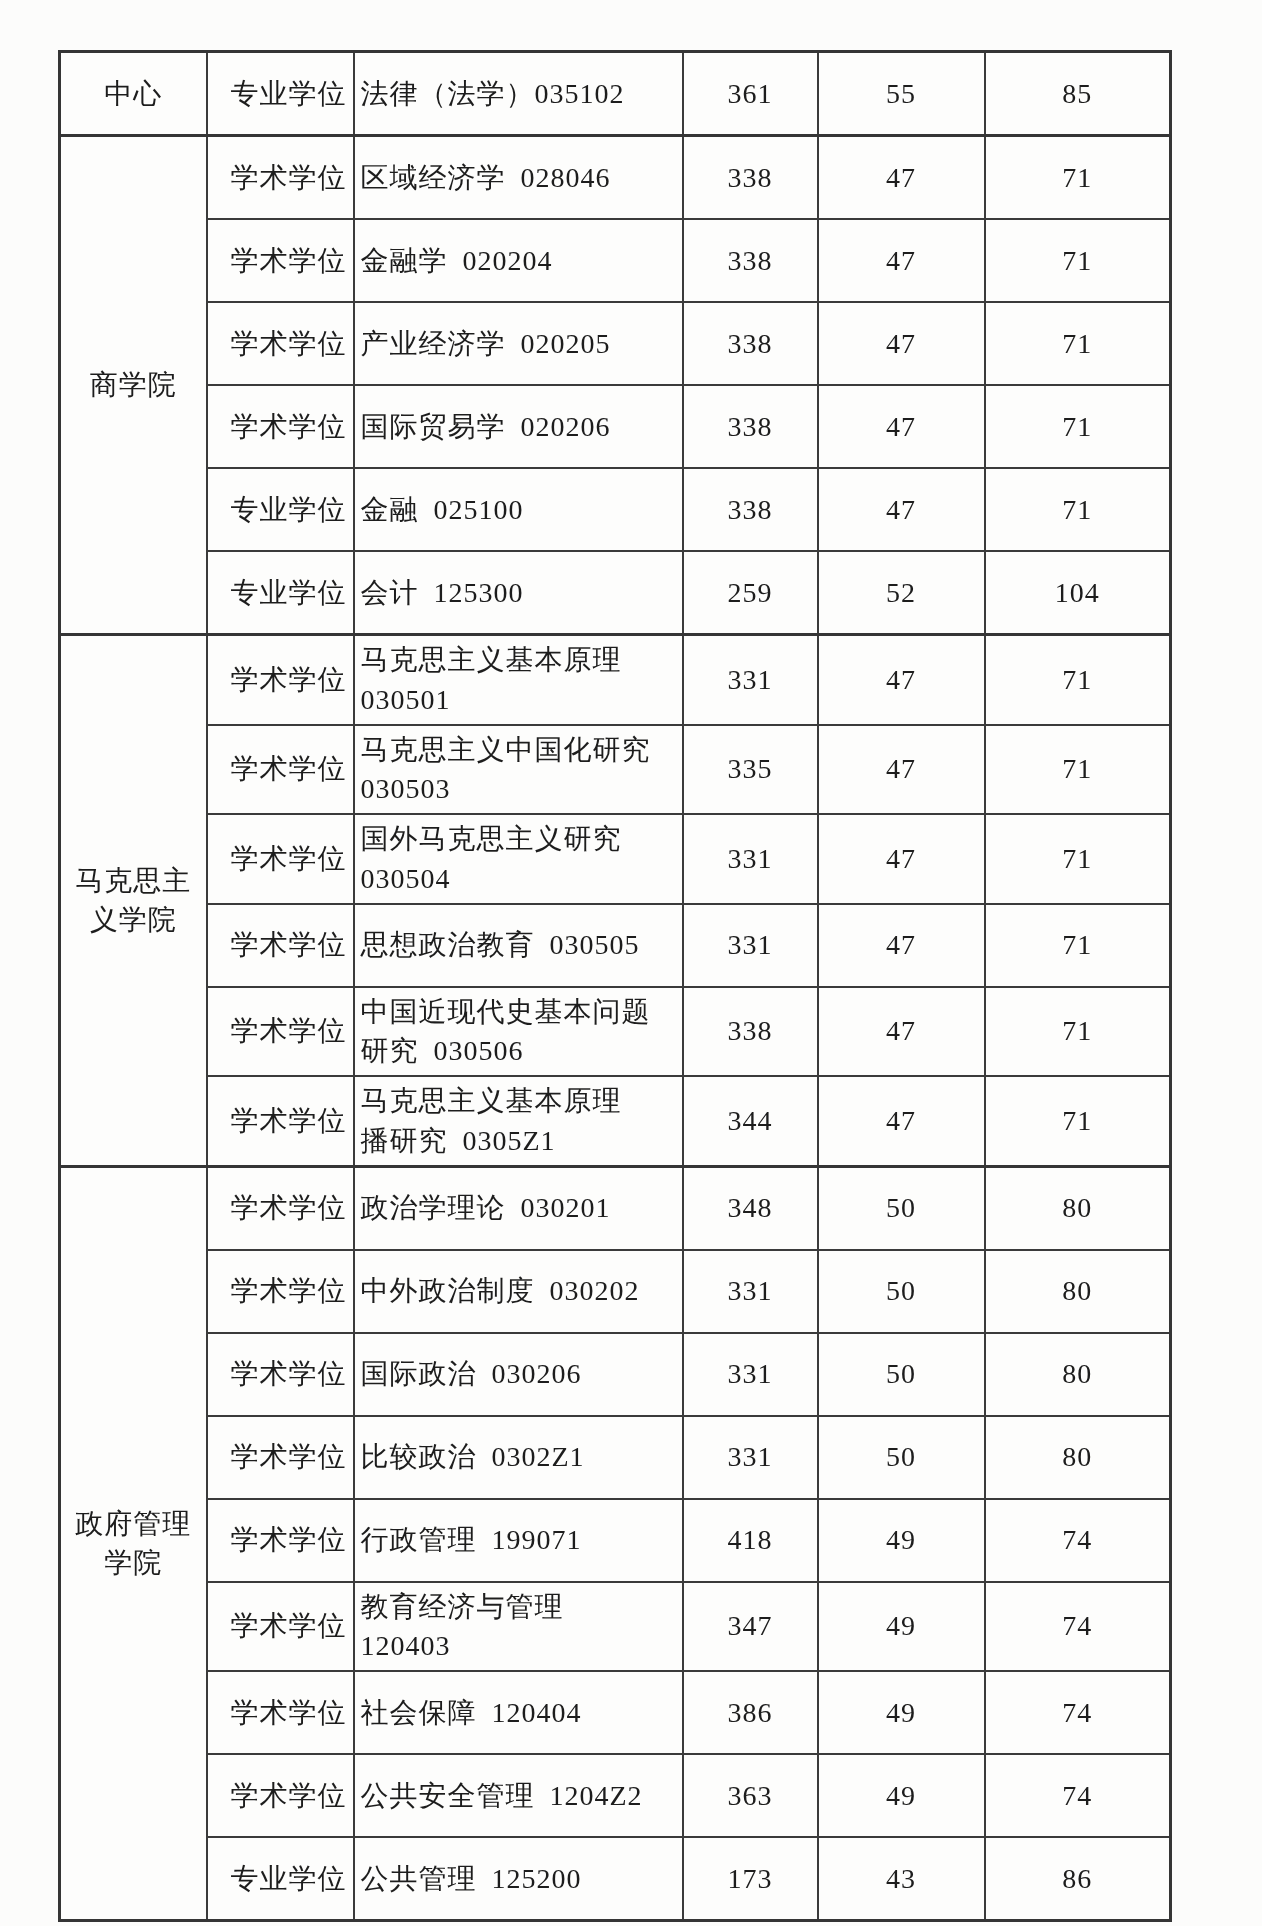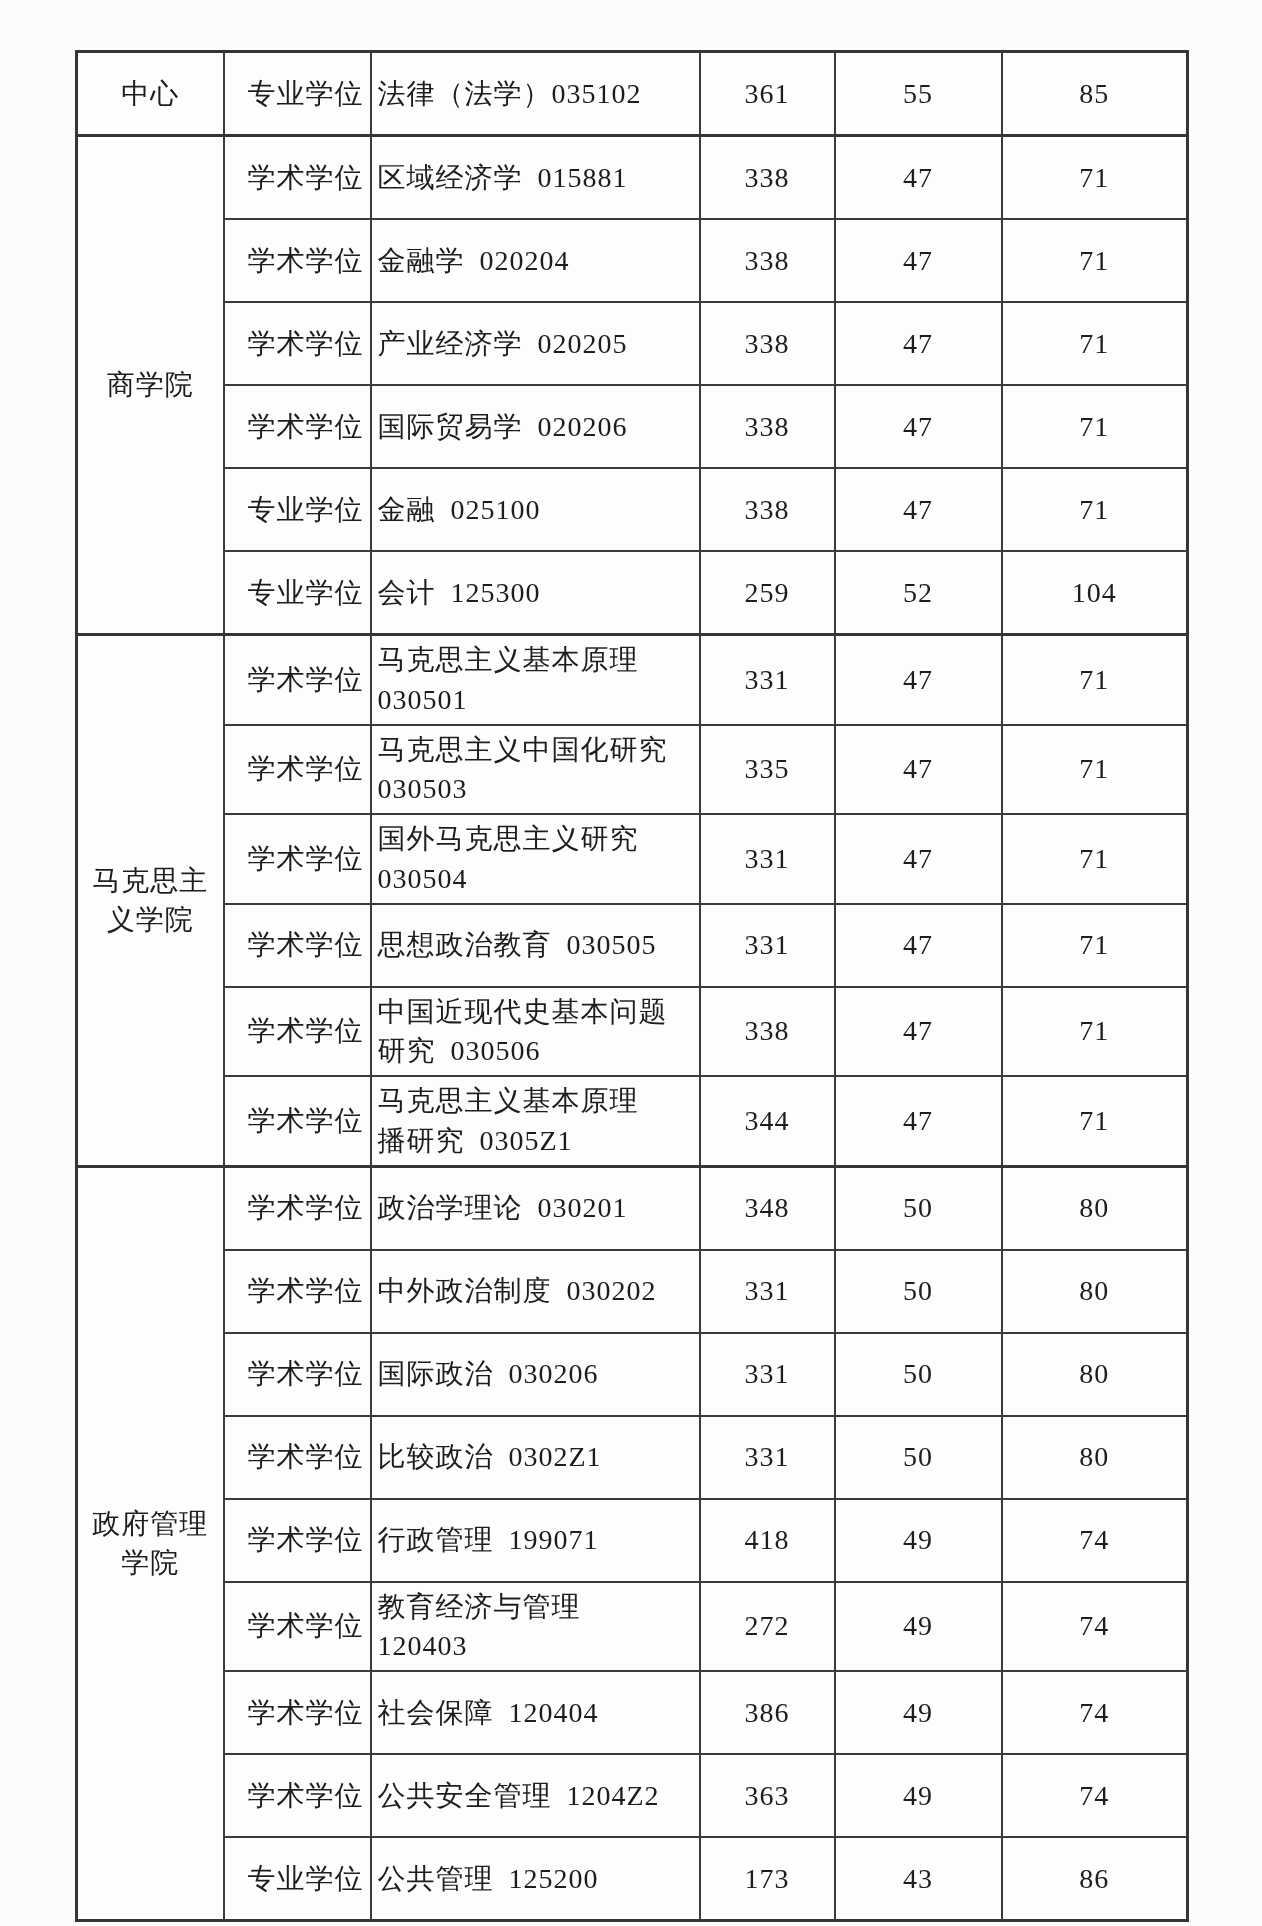--- a/index.html
+++ b/index.html
@@ -15,21 +15,21 @@
     color: #1d1d1d;
   }
   .page {
     position: absolute;
     left: 0; top: 0;
     width: 1262px; height: 1926px;
     overflow: hidden;
   }
   table.score-table {
     position: absolute;
-    left: 75px;
+    left: 58px;
     top: 50px;
     border-collapse: collapse;
     table-layout: fixed;
     width: 1111px;
     background: transparent;
   }
   table.score-table td {
     border: 2px solid #3b3b3b;
     font-size: 28px;
     line-height: 1.42;
@@ -90,21 +90,21 @@
         <td class="cell-degree">专业学位</td>
         <td class="cell-major">法律（法学）035102</td>
         <td class="cell-score cell-s1">361</td>
         <td class="cell-score cell-s2">55</td>
         <td class="cell-score cell-s3">85</td>
       </tr>
 
       <tr class="section-start">
         <td class="cell-college" rowspan="6">商学院</td>
         <td class="cell-degree">学术学位</td>
-        <td class="cell-major">区域经济学 015881</td>
+        <td class="cell-major">区域经济学 028046</td>
         <td class="cell-score cell-s1">338</td>
         <td class="cell-score cell-s2">47</td>
         <td class="cell-score cell-s3">71</td>
       </tr>
       <tr>
         <td class="cell-degree">学术学位</td>
         <td class="cell-major">金融学 020204</td>
         <td class="cell-score cell-s1">338</td>
         <td class="cell-score cell-s2">47</td>
         <td class="cell-score cell-s3">71</td>
@@ -222,21 +222,21 @@
         <td class="cell-degree">学术学位</td>
         <td class="cell-major">行政管理 199071</td>
         <td class="cell-score cell-s1">418</td>
         <td class="cell-score cell-s2">49</td>
         <td class="cell-score cell-s3">74</td>
       </tr>
       <tr class="tall">
         <td class="cell-degree">学术学位</td>
         <td class="cell-major">教育经济与管理
 120403</td>
-        <td class="cell-score cell-s1">272</td>
+        <td class="cell-score cell-s1">347</td>
         <td class="cell-score cell-s2">49</td>
         <td class="cell-score cell-s3">74</td>
       </tr>
       <tr>
         <td class="cell-degree">学术学位</td>
         <td class="cell-major">社会保障 120404</td>
         <td class="cell-score cell-s1">386</td>
         <td class="cell-score cell-s2">49</td>
         <td class="cell-score cell-s3">74</td>
       </tr>

